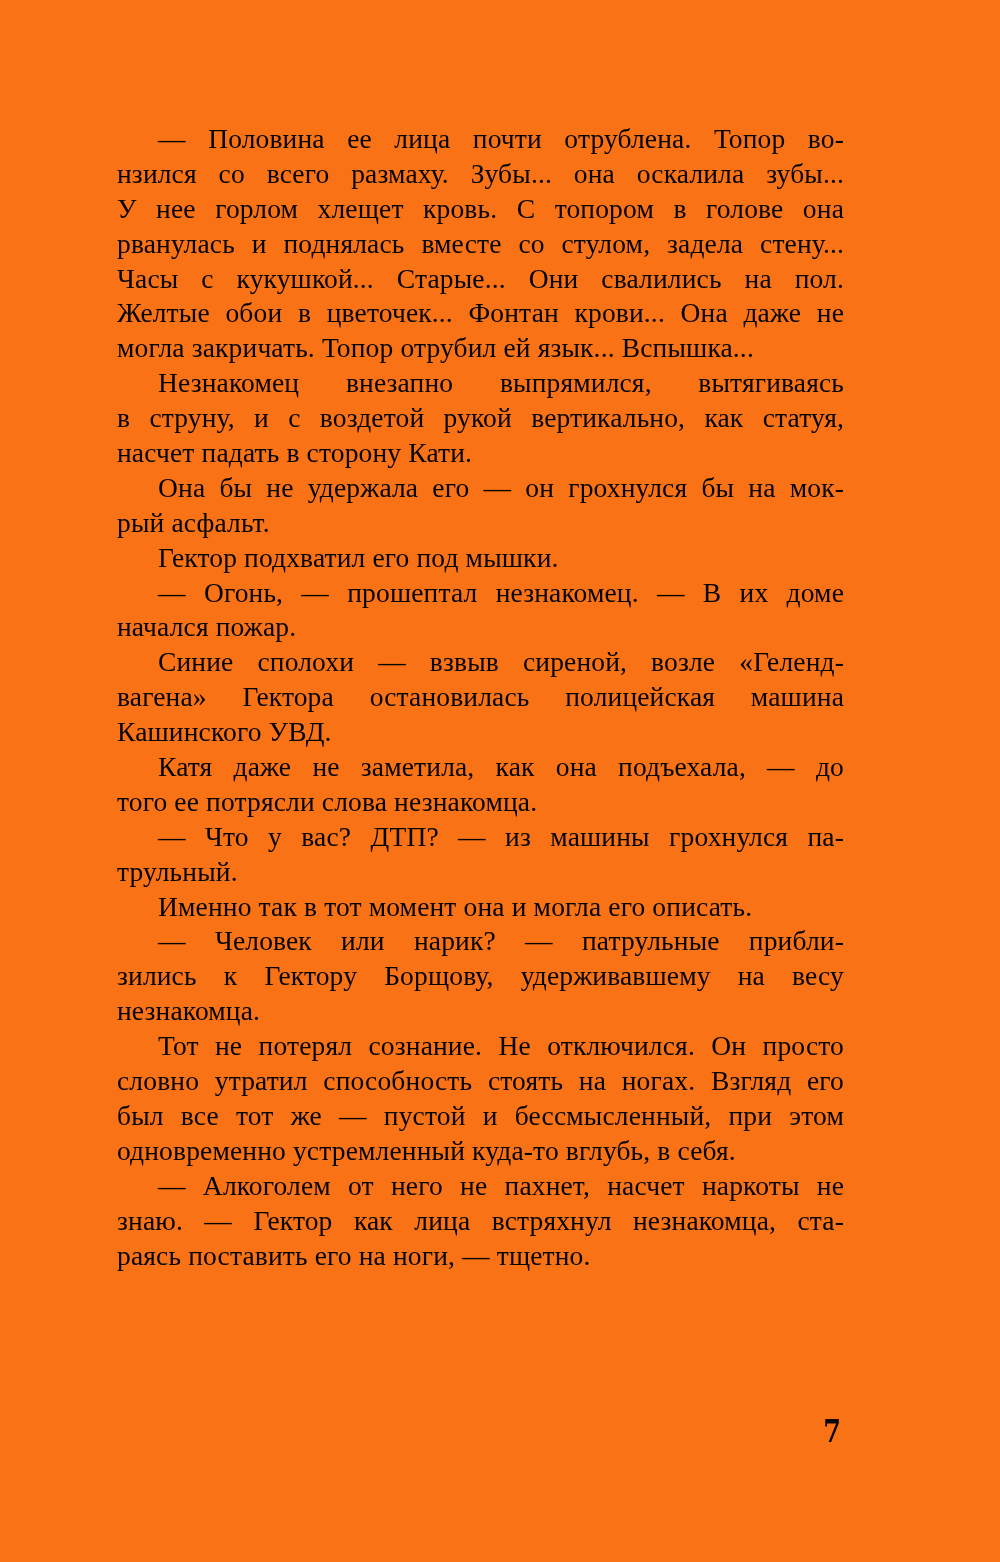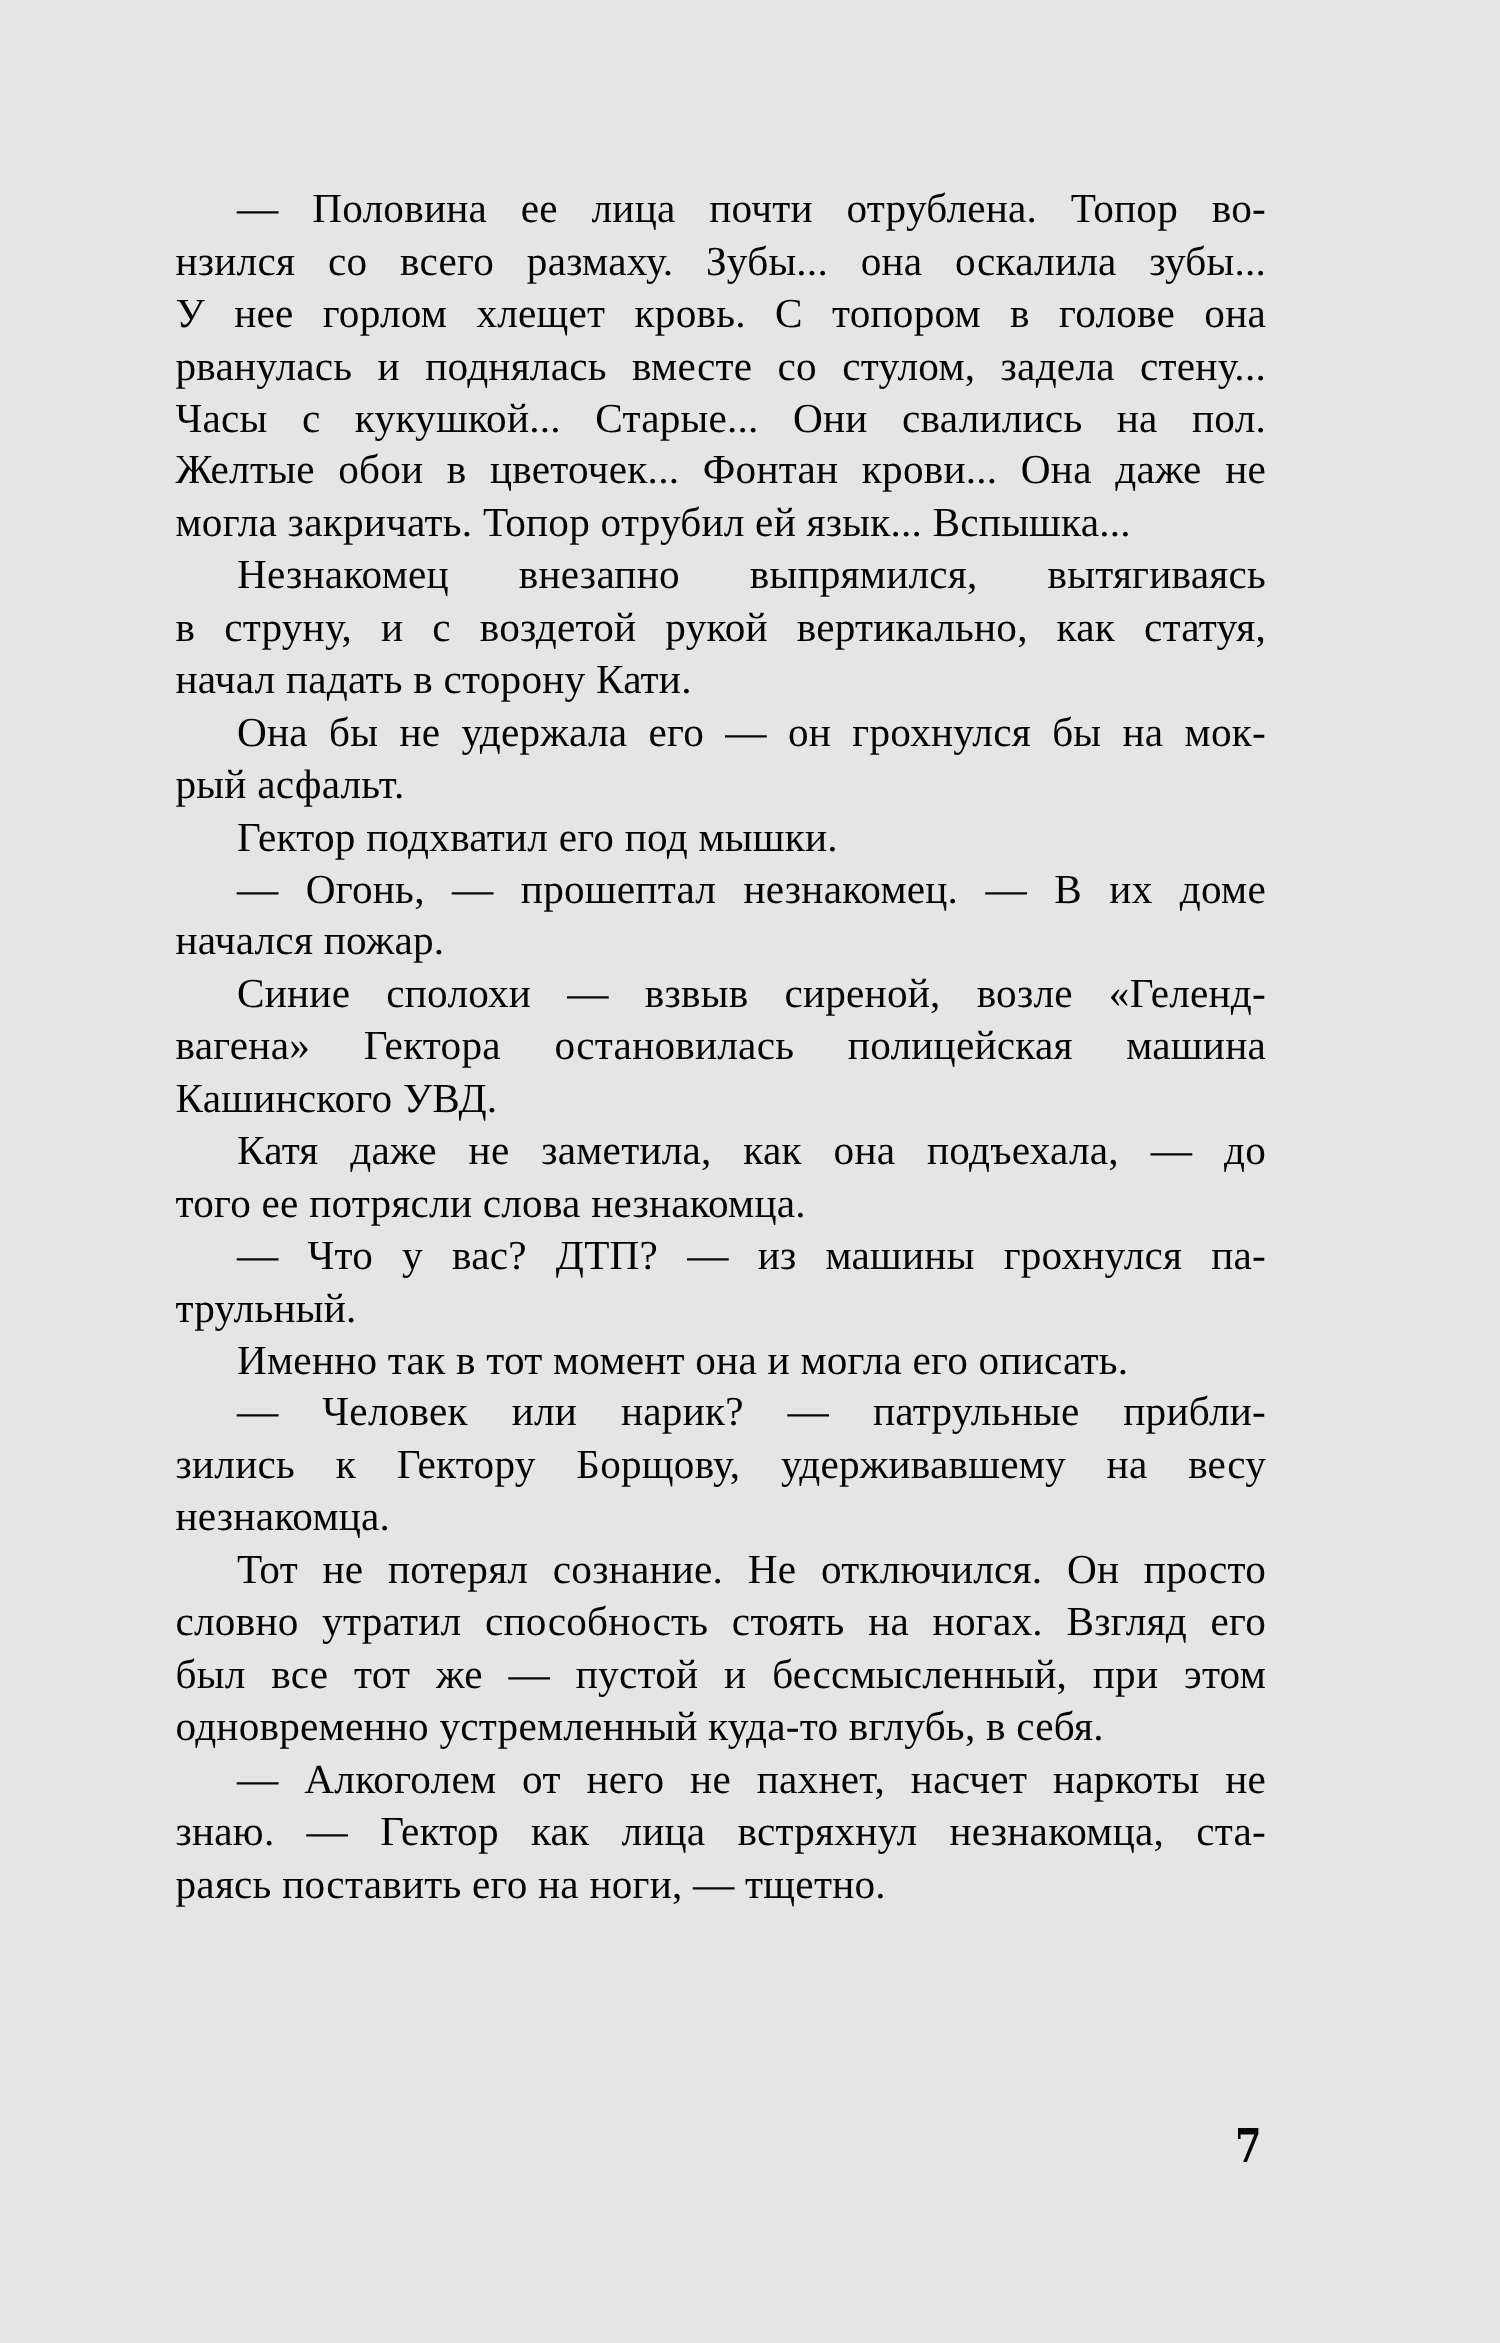--- a/index.html
+++ b/index.html
@@ -10,21 +10,21 @@
     width: 1000px;
     height: 1562px;
     background: #ffffff;
     font-family: "Liberation Serif", serif;
     color: #050505;
   }
   .page {
     position: relative;
     width: 1000px;
     height: 1562px;
-    background: #e5e5e5;
+    background: #f97316;
     overflow: hidden;
   }
   .text-block {
     position: absolute;
     left: 117px;
     top: 122px;
     width: 727px;
   }
   .para {
     margin: 0;
@@ -71,21 +71,21 @@
         <div class="line">нзился со всего размаху. Зубы... она оскалила зубы...</div>
         <div class="line">У нее горлом хлещет кровь. С топором в голове она</div>
         <div class="line">рванулась и поднялась вместе со стулом, задела стену...</div>
         <div class="line">Часы с кукушкой... Старые... Они свалились на пол.</div>
         <div class="line">Желтые обои в цветочек... Фонтан крови... Она даже не</div>
         <div class="line last">могла закричать. Топор отрубил ей язык... Вспышка...</div>
       </div>
       <div class="para">
         <div class="line first">Незнакомец внезапно выпрямился, вытягиваясь</div>
         <div class="line">в струну, и с воздетой рукой вертикально, как статуя,</div>
-        <div class="line last">начал падать в сторону Кати.</div>
+        <div class="line last">насчет падать в сторону Кати.</div>
       </div>
       <div class="para">
         <div class="line first">Она бы не удержала его — он грохнулся бы на мок-</div>
         <div class="line last">рый асфальт.</div>
       </div>
       <div class="para">
         <div class="line first last">Гектор подхватил его под мышки.</div>
       </div>
       <div class="para">
         <div class="line first">— Огонь, — прошептал незнакомец. — В их доме</div>

